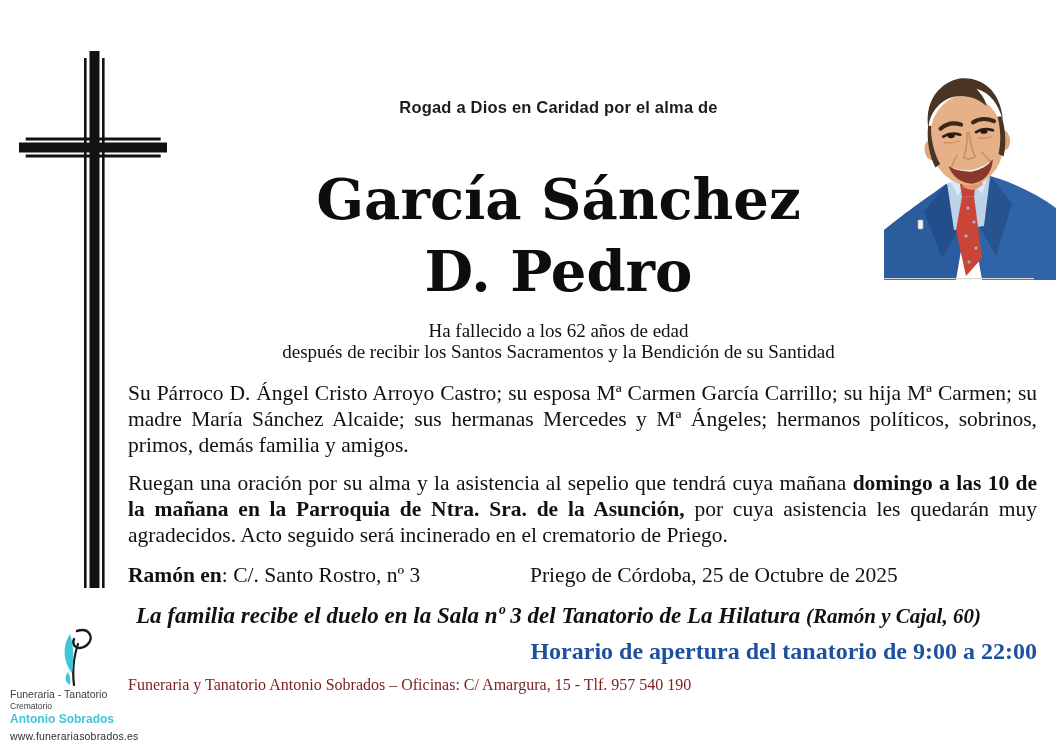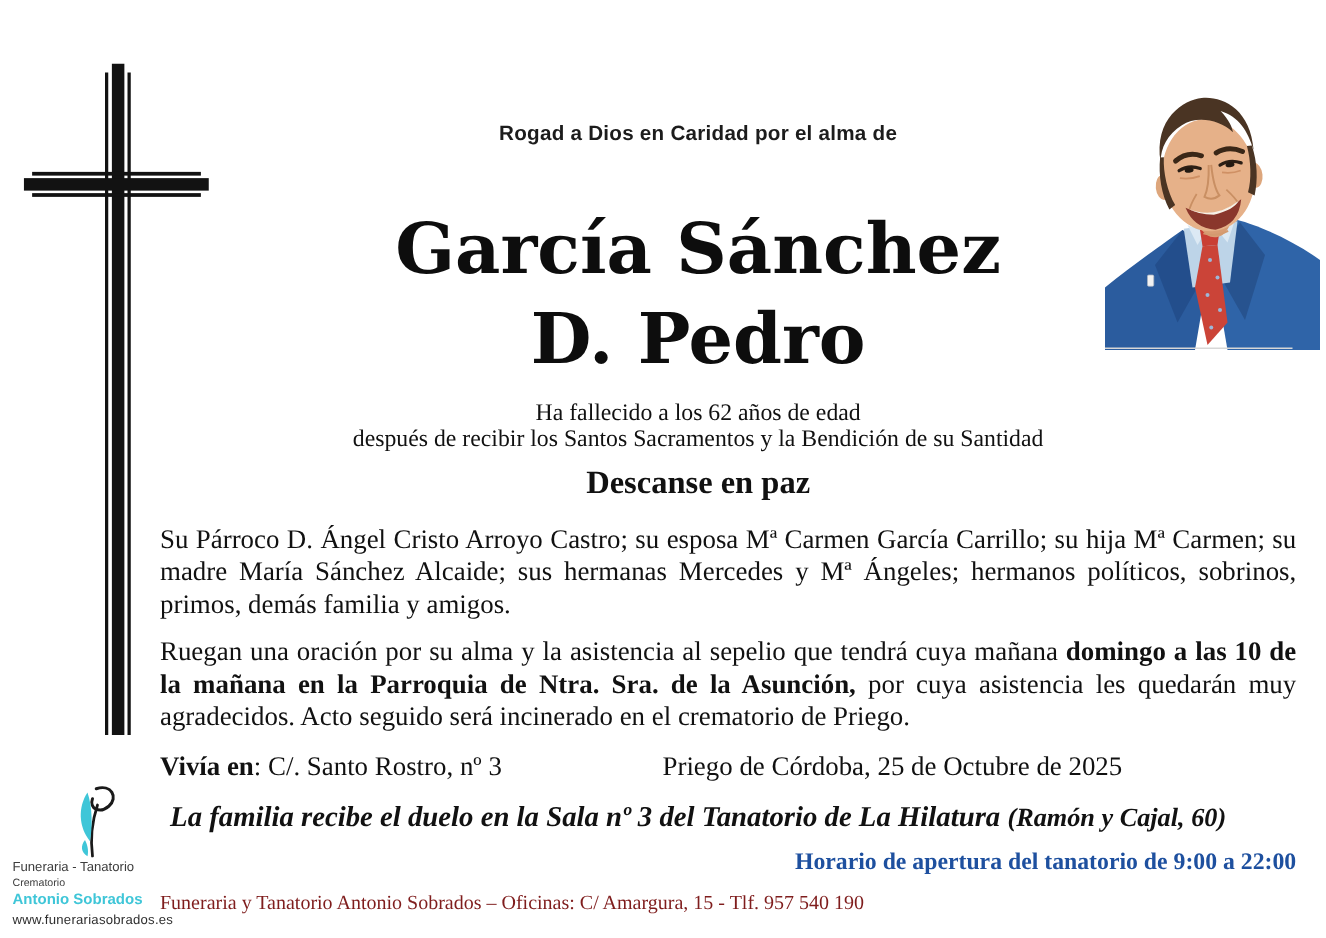--- a/index.html
+++ b/index.html
@@ -46,21 +46,21 @@
   .dateline { position:absolute; left:402px; top:0; }
 
   .wake-line {
     margin-top:13px; text-align:center;
     font-weight:bold; font-style:italic; font-size:23px; line-height:29px;
   }
   .wake-paren { font-size:21px; }
 
   .hours-line {
     margin:6px 0 0 48px; width:909px; text-align:right;
-    font-weight:bold; font-size:19px; line-height:29px;
+    font-weight:bold; font-size:24px; line-height:29px;
     color:#1e509f;
   }
 
   .footer-line {
     margin:6px 0 0 48px; width:909px; text-align:left;
     font-size:16px; line-height:26px; color:#7f1d1d;
   }
 
   
   .logo { position:absolute; left:10px; top:628px; width:124px; text-align:left;
@@ -156,28 +156,27 @@
   <div class="deceased-name">
     <div>García Sánchez</div>
     <div>D. Pedro</div>
   </div>
 
   <div class="death-notice">
     <div>Ha fallecido a los 62 años de edad</div>
     <div>después de recibir los Santos Sacramentos y la Bendición de su Santidad</div>
   </div>
 
-  <div class="rip">Descanse en paz</div>
 
   <p class="body-para">Su Párroco D. Ángel Cristo Arroyo Castro; su esposa Mª Carmen García Carrillo; su hija Mª Carmen; su madre María Sánchez Alcaide; sus hermanas Mercedes y  Mª Ángeles; hermanos políticos,  sobrinos, primos, demás familia y amigos.</p>
 
   <p class="body-para second"><span>Ruegan una oración  por su alma y la asistencia al sepelio que tendrá cuya mañana </span><b>domingo a las 10 de la mañana en la Parroquia de Ntra. Sra. de la Asunción,</b><span> por cuya asistencia les quedarán muy agradecidos. Acto seguido será incinerado en el crematorio de Priego.</span></p>
 
   <div class="residence-row">
-    <span class="residence-label">Vivía en</span><span>: C/. Santo Rostro, nº 3</span>
+    <span class="residence-label">Ramón en</span><span>: C/. Santo Rostro, nº 3</span>
     <span class="dateline">Priego de Córdoba, 25 de Octubre de 2025</span>
   </div>
 
   <div class="wake-line"><span>La familia recibe el duelo en la Sala nº 3 del Tanatorio de La Hilatura </span><span class="wake-paren">(Ramón y Cajal, 60)</span></div>
 
   <div class="hours-line">Horario de apertura del tanatorio de 9:00 a 22:00</div>
 
   <div class="footer-line">Funeraria y Tanatorio Antonio Sobrados – Oficinas: C/ Amargura, 15 -  Tlf. 957 540 190</div>
 </div>
 

